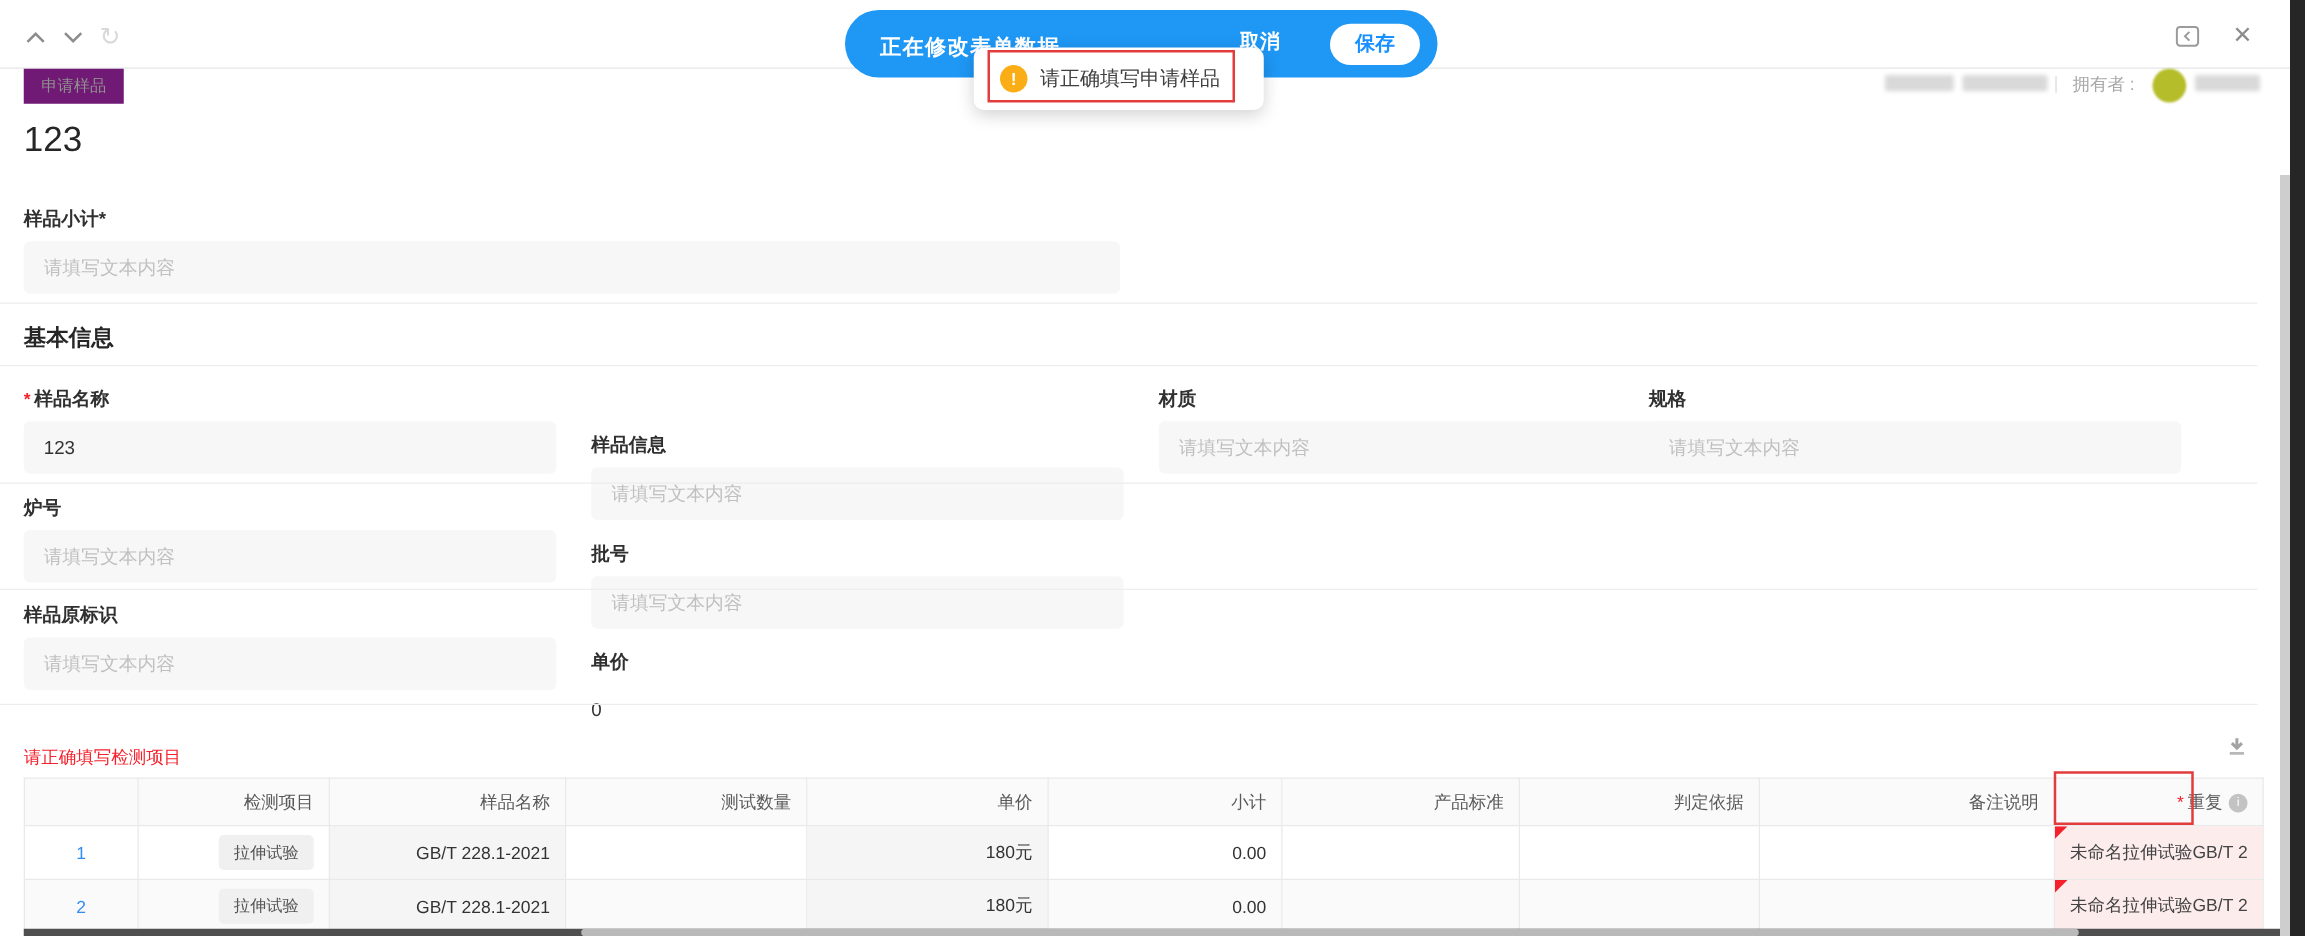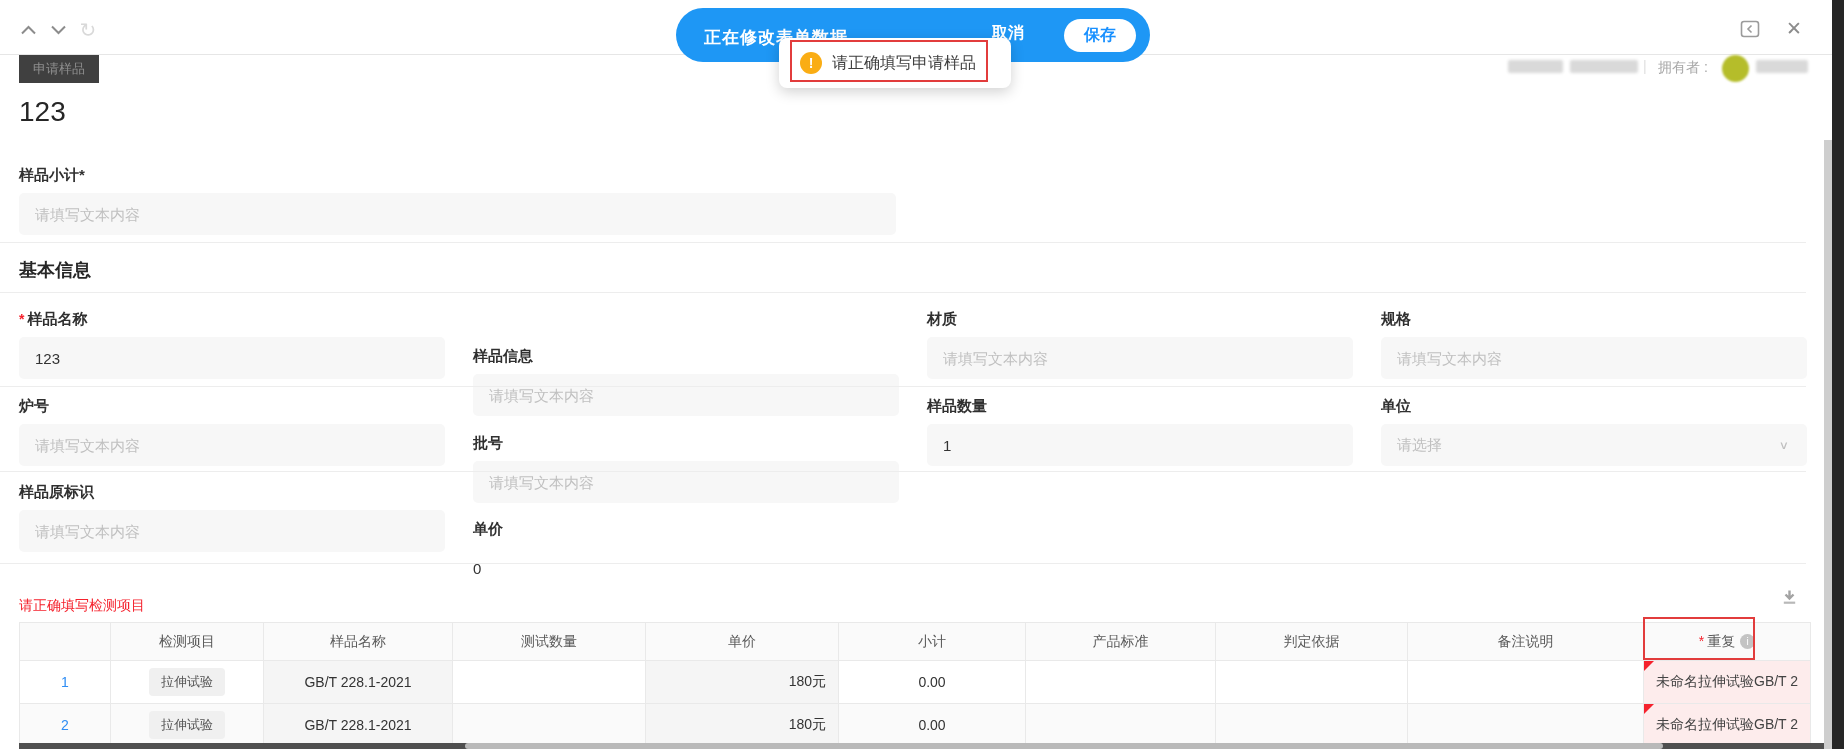--- a/index.html
+++ b/index.html
@@ -31,45 +31,45 @@
   
   .owner{ position:absolute; left:1500px; top:55px; height:30px; z-index:1; }
   .redacted{ position:absolute; top:5px; height:13px; background:#d9d9d9; border-radius:2px; filter:blur(1.5px); }
   .red-a{ left:8px; width:55px; } .red-b{ left:70px; width:68px; }
   .owner-sep{ position:absolute; left:143px; top:3px; color:#e0e0e0; font-size:14px; }
   .owner-label{ position:absolute; left:158px; top:4px; color:#a8a8a8; font-size:14px; filter:blur(.4px); white-space:nowrap; }
   .avatar{ position:absolute; left:222px; top:0px; width:27px; height:27px; border-radius:50%; background:#b5bd2a; filter:blur(1px); }
   .red-c{ left:256px; width:52px; }
 
   
-  .type-tag{ position:absolute; left:19px; top:55px; width:80px; height:28px; background:#404040; color:#8f8f8f; font-size:13px; display:flex; align-items:center; justify-content:center; }
+  .type-tag{ position:absolute; left:19px; top:55px; width:80px; height:28px; background:#701a75; color:#8f8f8f; font-size:13px; display:flex; align-items:center; justify-content:center; }
   .page-title{ position:absolute; left:19px; top:96px; font-size:28px; color:#262626; font-weight:500; }
   .hline{ position:absolute; left:0; width:1806px; height:1px; background:#ededed; }
   .hl-1{top:242px;} .hl-2{top:292px;} .hl-3{top:386px;} .hl-4{top:471px;} .hl-5{top:563px;}
   .section-title{ position:absolute; left:19px; top:258px; font-size:18px; font-weight:bold; color:#262626; }
 
   .fld{ position:absolute; width:426px; }
   .fld .lbl{ font-size:15px; font-weight:bold; color:#303030; height:17px; white-space:nowrap; }
   .req{ color:#f5222d; margin-right:3px; font-size:14px; }
   .fld input, .fld .select{ margin-top:10px; width:100%; height:42px; background:#f7f7f7; border:none; border-radius:5px; padding:0 16px; font-size:15px; color:#333; outline:none; display:block; }
   .fld input::placeholder{ color:#c0c0c0; }
   .fld .select{ position:relative; display:flex; align-items:center; color:#c0c0c0; cursor:pointer; }
   .select-arrow{ position:absolute; right:18px; color:#bfbfbf; font-size:14px; transform:scaleY(.8); }
   .ro-value{ margin-top:10px; height:42px; display:flex; align-items:center; font-size:15px; color:#333; }
   .f-code{ left:19px; top:166px; width:877px; }
-  .c1{left:19px;} .c2{left:473px;margin-top:37px;} .c3{left:927px;} .c4{left:1381px;}
+  .c1{left:19px;} .c2{left:473px;margin-top:37px;} .c3{left:927px;} .c4{left:1319px;}
   .r1{top:310px;} .r2{top:397px;} .r3{top:483px;}
 
   
   .items-error{ position:absolute; left:19px; top:597px; font-size:14px; color:#f5222d; }
   .btn-download{ position:absolute; left:1780px; top:588px; background:none; border:none; cursor:pointer; }
 
   .tbl-wrap{ position:absolute; left:19px; top:622px; width:1791px; }
   table{ border-collapse:collapse; table-layout:fixed; width:1791px; }
-  th,td{ border:1px solid #e9e9e9; font-size:14px; font-weight:normal; text-align:center; padding:0 12px; overflow:hidden; white-space:nowrap; }
+  th,td{ border:1px solid #e9e9e9; font-size:14px; font-weight:normal; text-align:right; padding:0 12px; overflow:hidden; white-space:nowrap; }
   thead th{ height:38px; background:#fafafa; color:#595959; font-weight:500; }
   tbody td{ height:43px; background:#fff; color:#333; }
   tbody tr.alt td{ background:#fafafa; }
   td.c-idx, th.c-idx{ text-align:center; }
   td.c-idx span{ color:#2f8df4; cursor:pointer; }
   td.c-gray{ background:#f5f5f5 !important; }
   td.c-price{ text-align:right; }
   .item-tag{ display:inline-block; background:#f0f0f0; border-radius:4px; padding:5px 12px; font-size:13px; color:#555; }
   td.c-rep{ background:#fdecec !important; position:relative; color:#434343; }
   .corner{ position:absolute; left:0; top:0; width:0; height:0; border-top:10px solid #f5222d; border-right:10px solid transparent; }
@@ -158,31 +158,20 @@
   </div>
   <div class="hline hl-3"></div>
 
   <div class="fld c1 r2">
     <div class="lbl">炉号</div>
     <input placeholder="请填写文本内容" style="">
   </div>
   <div class="fld c2 r2">
     <div class="lbl">批号</div>
     <input placeholder="请填写文本内容" style="">
-  </div>
-  <div class="fld c3 r2">
-    <div class="lbl">样品数量</div>
-    <input value="1" style="">
-  </div>
-  <div class="fld c4 r2">
-    <div class="lbl">单位</div>
-    <div class="select">
-      <span>请选择</span>
-      <span class="select-arrow">∨</span>
-    </div>
   </div>
   <div class="hline hl-4"></div>
 
   <div class="fld c1 r3">
     <div class="lbl">样品原标识</div>
     <input placeholder="请填写文本内容" style="">
   </div>
   <div class="fld c2 r3">
     <div class="lbl">单价</div>
     <div class="ro-value">0</div>

